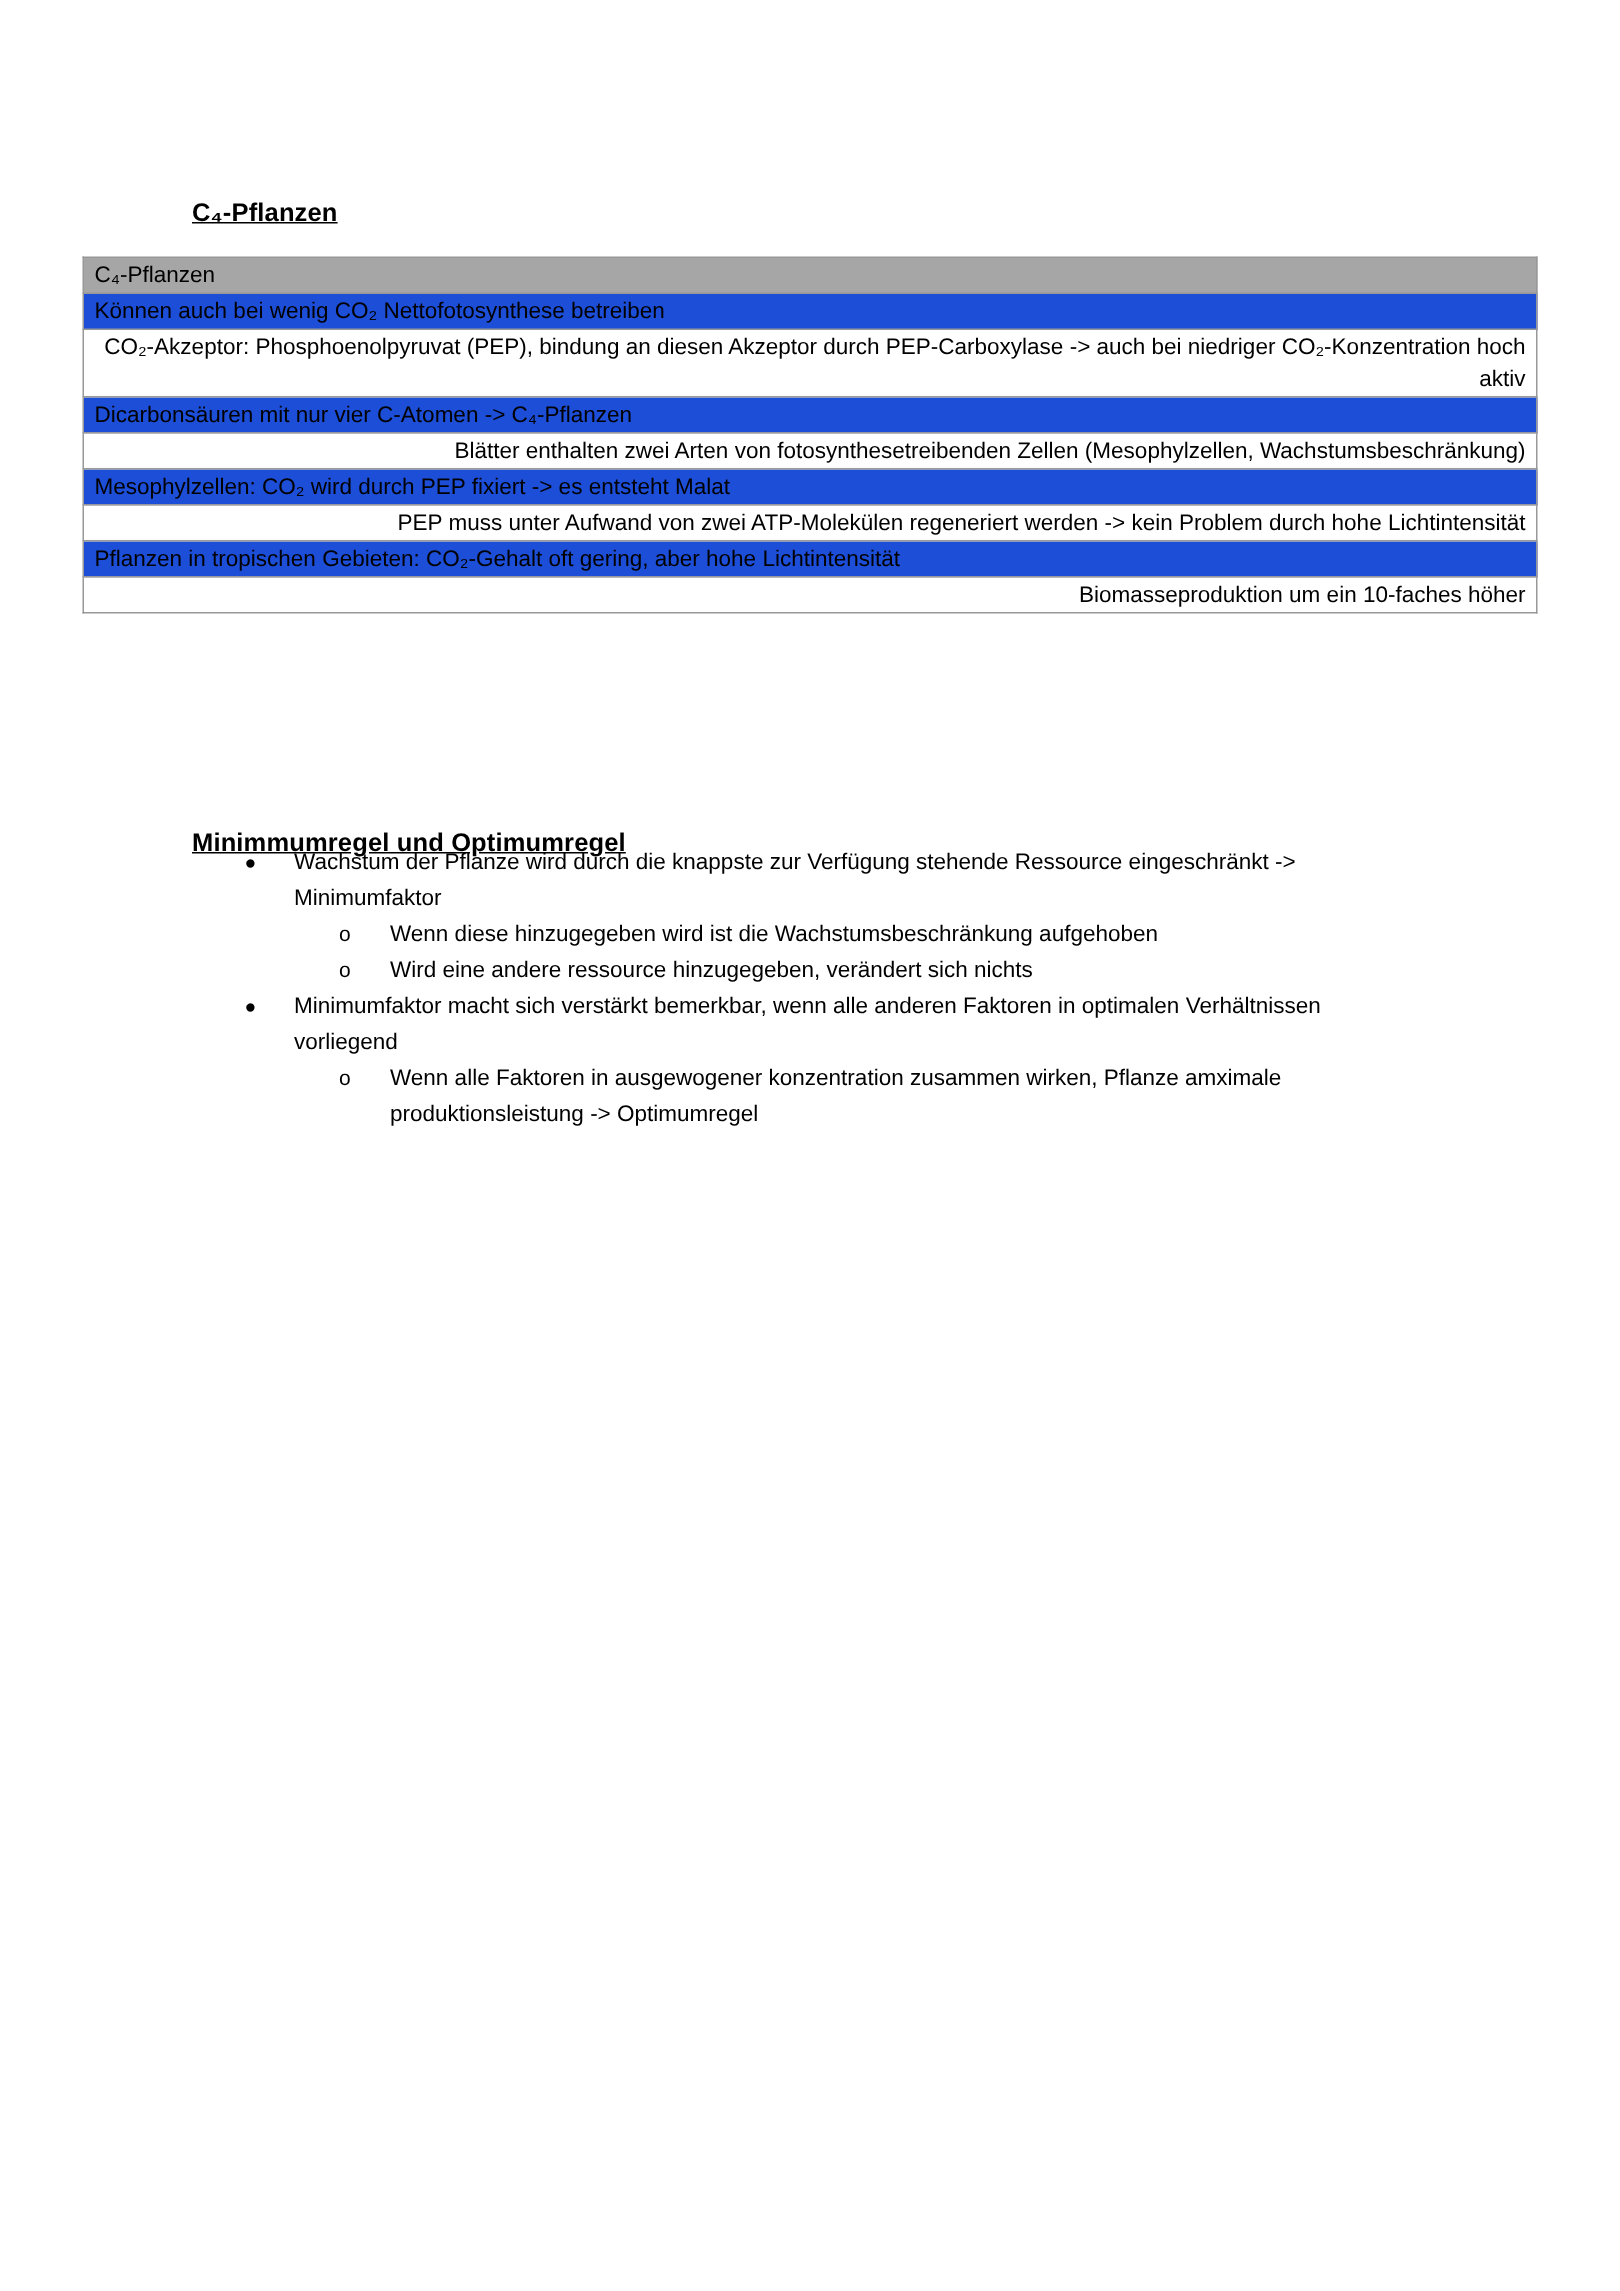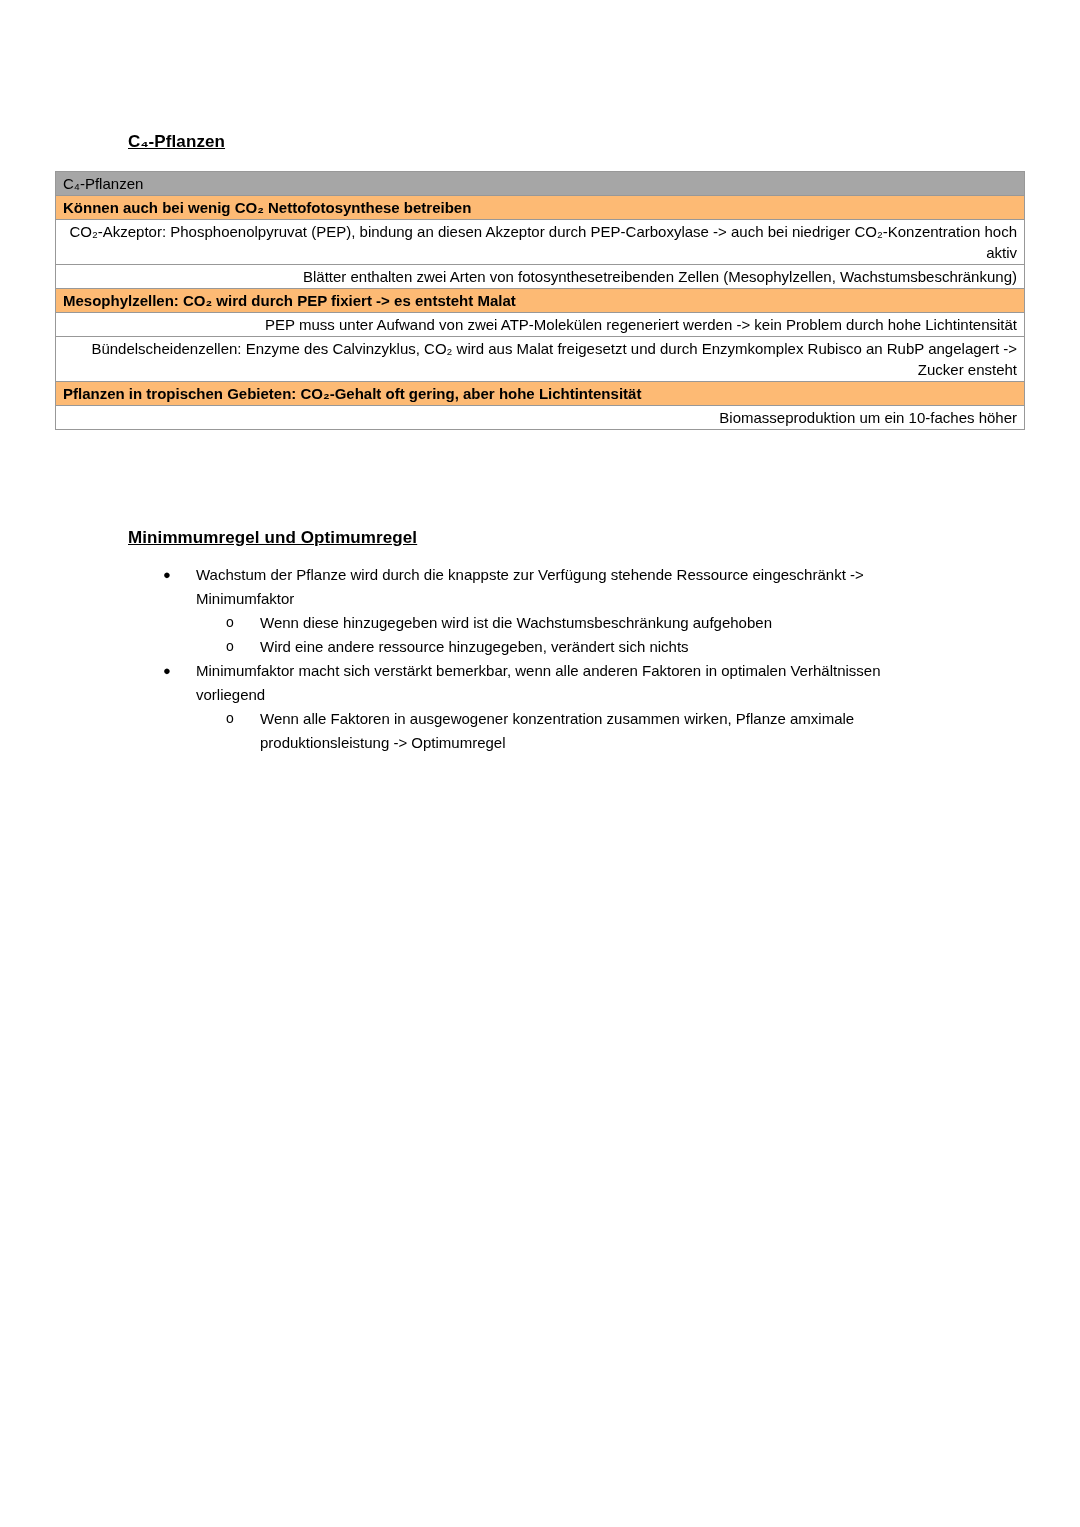--- a/index.html
+++ b/index.html
@@ -26,40 +26,40 @@
     position: absolute;
     left: 128px;
     margin: 0;
     font-size: 17px;
     font-weight: bold;
     text-decoration: underline;
     color: #000000;
     letter-spacing: 0.1px;
   }
   .heading-1 { top: 132px; }
-  .heading-2 { top: 528px; }
+  .heading-2 { top: 552px; }
 
   .doc-table {
     position: absolute;
     left: 55px;
     top: 171px;
     width: 970px;
     border-collapse: collapse;
     table-layout: fixed;
   }
   .doc-table td {
     border: 1px solid #989898;
     font-size: 15px;
     line-height: 21px;
     padding: 1px 7px;
     vertical-align: top;
     word-wrap: break-word;
   }
   tr.shade-header td { background: #a6a6a6; }
-  tr.shade-gray   td { background: #fdba74; font-weight: bold; }
+  tr.shade-gray   td { background: #1d4ed8; }
   tr.shade-white  td { background: #ffffff; text-align: right; }
 
   .bullet-list {
     position: absolute;
     left: 0;
     top: 563px;
     width: 1080px;
   }
   .li {
     position: relative;
@@ -99,31 +99,31 @@
     <tbody>
       <tr class="shade-header">
         <td>C₄-Pflanzen</td>
       </tr>
       <tr class="shade-gray">
         <td>Können auch bei wenig CO₂ Nettofotosynthese betreiben</td>
       </tr>
       <tr class="shade-white">
         <td>CO₂-Akzeptor: Phosphoenolpyruvat (PEP), bindung an diesen Akzeptor durch PEP-Carboxylase -&gt; auch bei niedriger CO₂-Konzentration hoch aktiv</td>
       </tr>
+      <tr class="shade-gray">
+        <td>Dicarbonsäuren mit nur vier C-Atomen -&gt; C₄-Pflanzen</td>
+      </tr>
       <tr class="shade-white">
         <td>Blätter enthalten zwei Arten von fotosynthesetreibenden Zellen (Mesophylzellen, Wachstumsbeschränkung)</td>
       </tr>
       <tr class="shade-gray">
         <td>Mesophylzellen: CO₂ wird durch PEP fixiert -&gt; es entsteht Malat</td>
       </tr>
       <tr class="shade-white">
         <td>PEP muss unter Aufwand von zwei ATP-Molekülen regeneriert werden -&gt; kein Problem durch hohe Lichtintensität</td>
-      </tr>
-      <tr class="shade-white">
-        <td>Bündelscheidenzellen: Enzyme des Calvinzyklus, CO₂ wird aus Malat freigesetzt und durch Enzymkomplex Rubisco an RubP angelagert -&gt; Zucker ensteht</td>
       </tr>
       <tr class="shade-gray">
         <td>Pflanzen in tropischen Gebieten: CO₂-Gehalt oft gering, aber hohe Lichtintensität</td>
       </tr>
       <tr class="shade-white">
         <td>Biomasseproduktion um ein 10-faches höher</td>
       </tr>
     </tbody>
   </table>
 

